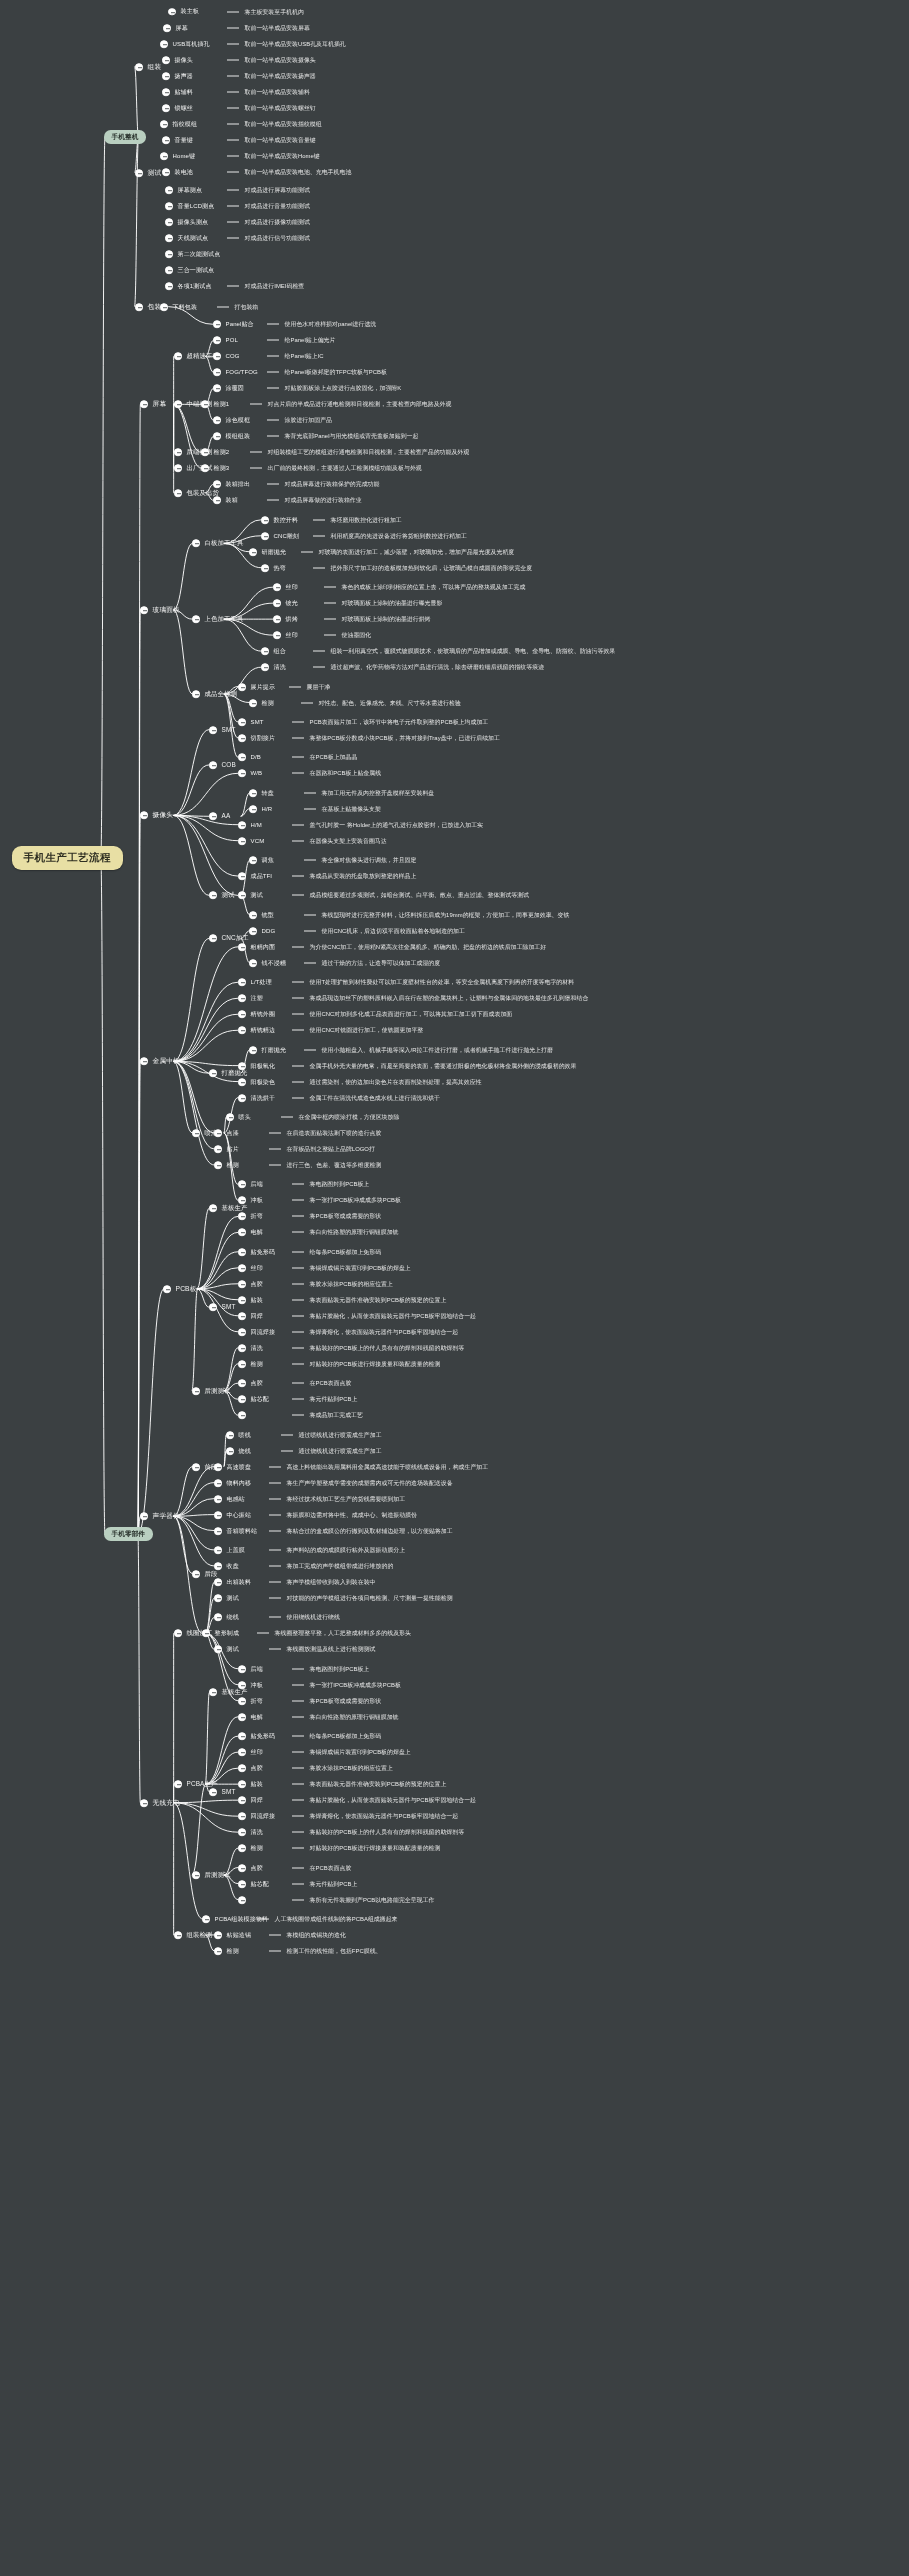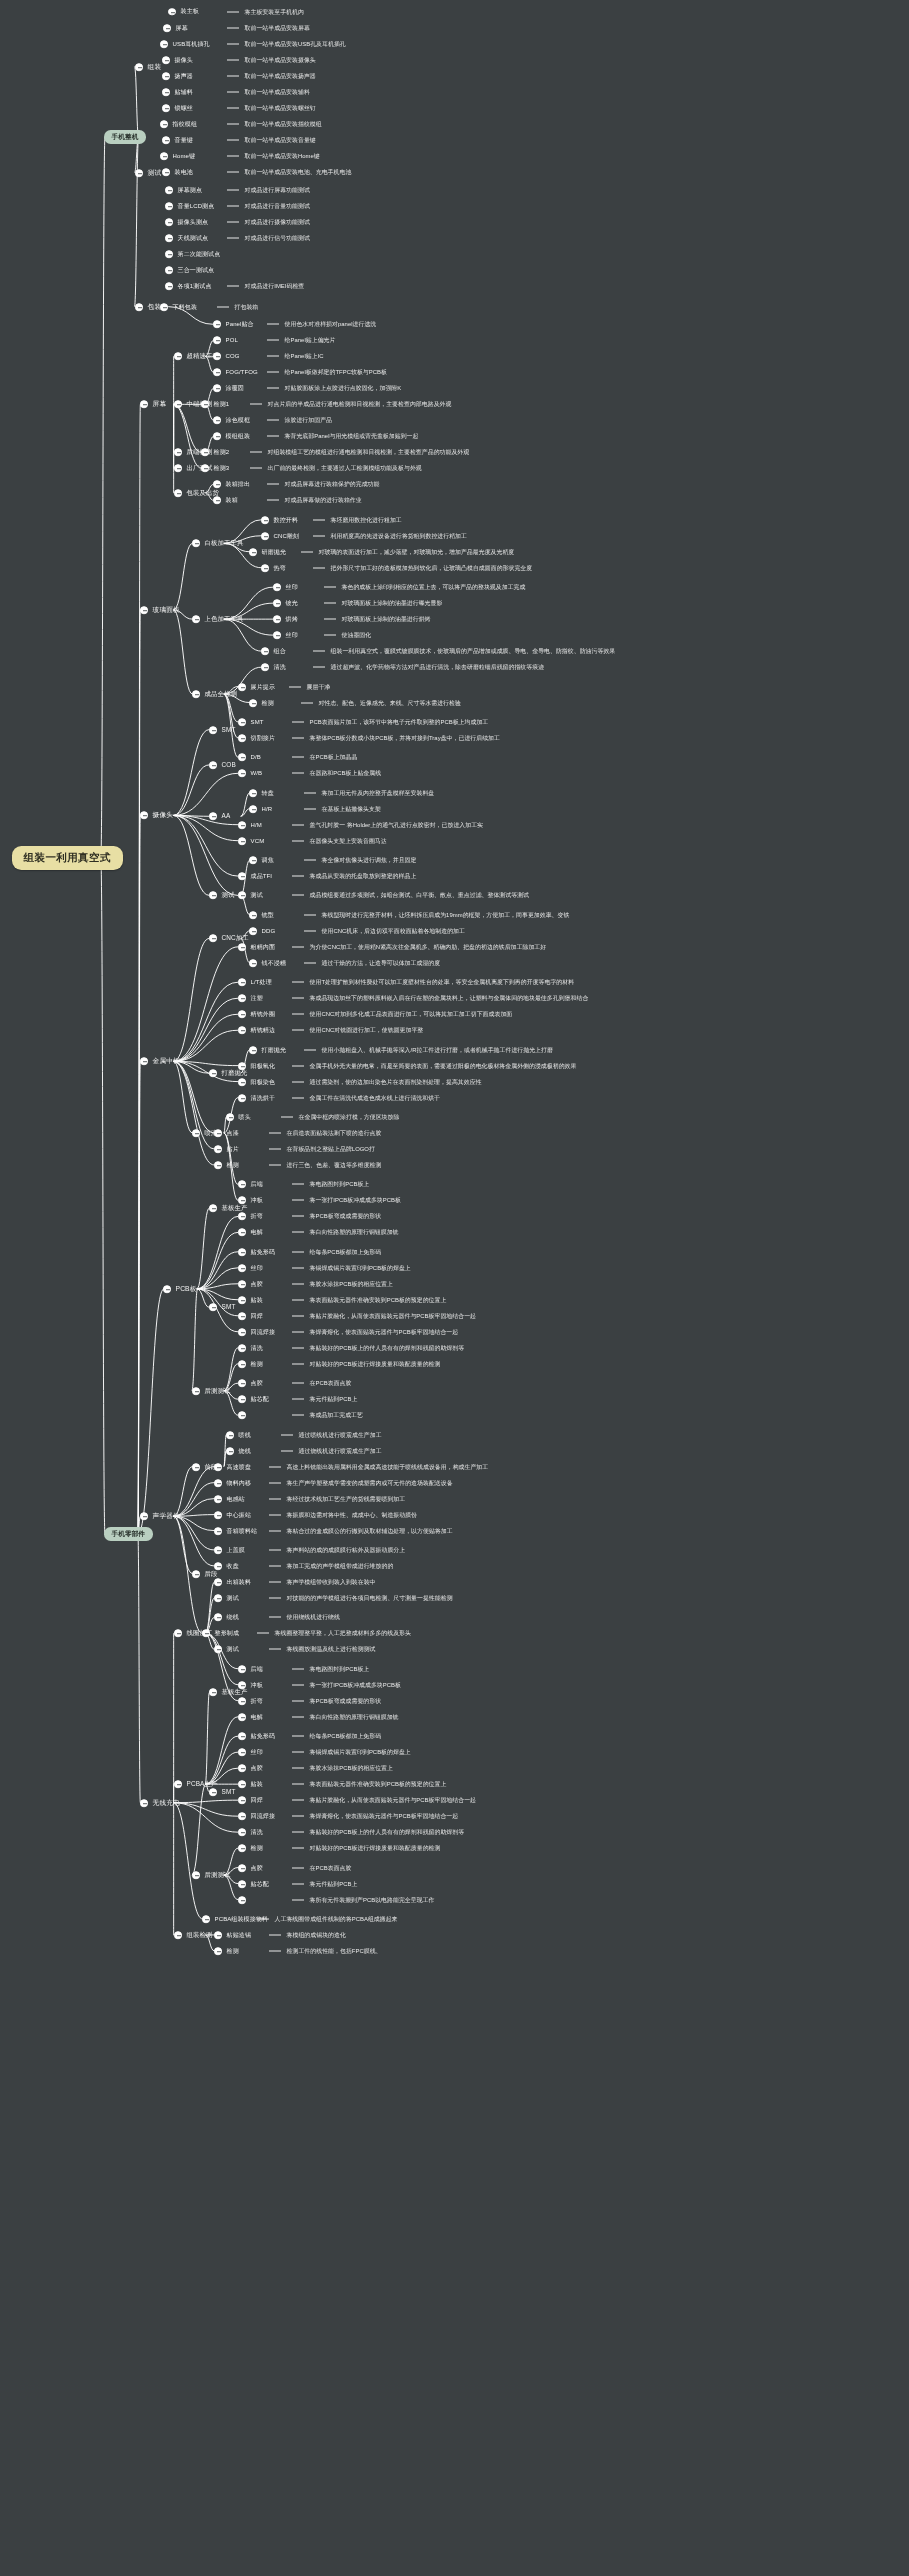--- a/index.html
+++ b/index.html
@@ -225,21 +225,21 @@
         <path d="M 266 2226 C 274 2226, 274 2194, 282 2194"></path>
         <path d="M 266 2226 C 274 2226, 274 2217, 282 2217"></path>
         <path d="M 266 2226 C 274 2226, 274 2236, 282 2236"></path>
         <path d="M 266 2226 C 274 2226, 274 2255, 282 2255"></path>
         <path d="M 206 2140 C 223 2140, 223 2278, 240 2278"></path>
         <path d="M 244 2297 C 249 2297, 249 2297, 254 2297"></path>
         <path d="M 244 2297 C 249 2297, 249 2316, 254 2316"></path>
       </g>
   </svg>
 
-  <div id="root-node">组装一利用真空式</div>
+  <div id="root-node">手机生产工艺流程</div>
 
   <div id="branch-layer">
       <div class="pill" style="left: 104px; top: 137px;">手机整机</div>
       <div class="pill" style="left: 104px; top: 1534px;">手机零部件</div>
     </div>
   <div id="group-layer">
       <div class="node" style="left: 135px; top: 67px;">
         <span class="dot"></span>
         <span class="lbl l1">组装</span>
       </div>

